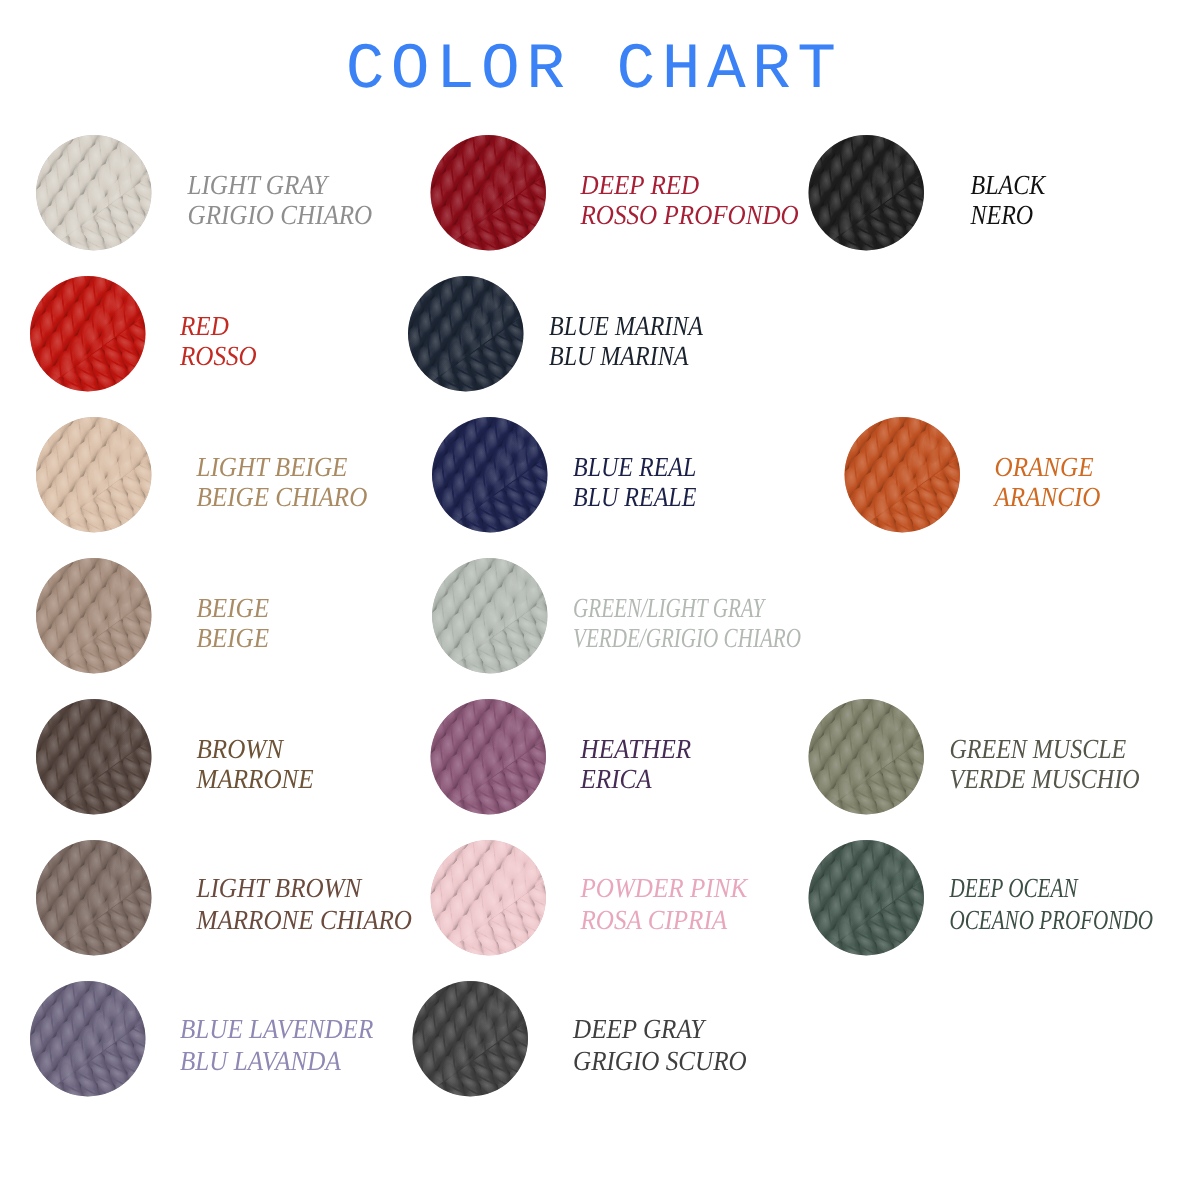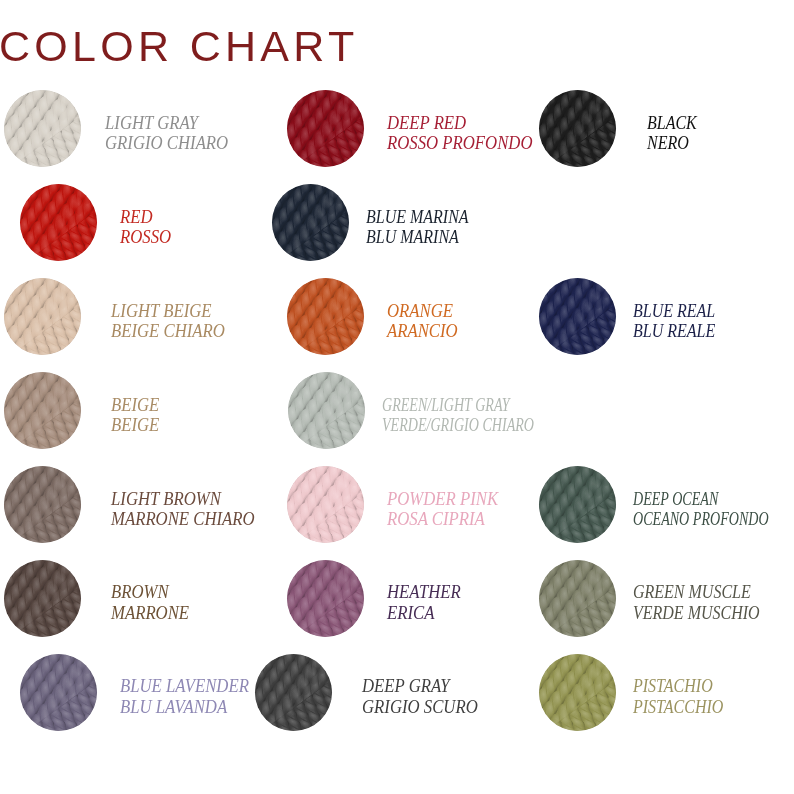--- a/index.html
+++ b/index.html
@@ -1,25 +1,25 @@
 <!DOCTYPE html>
 <html><head>
 <meta charset="utf-8">
 <style>
 *{box-sizing:border-box}
 html,body{margin:0;padding:0}
 body{width:794px;height:794px;background:#fff;font-family:"Liberation Serif",serif;overflow:hidden}
 #page{position:relative;width:794px;height:794px;background:#fff}
-.title{position:absolute;top:25px;left:-1px;width:794px;text-align:left;margin:0;
-  font-family:Liberation Sans, sans-serif;font-weight:400;font-size:43px;line-height:1;
-  letter-spacing:4.3px;color:#7f1d1d}
+.title{position:absolute;top:25px;left:-1px;width:794px;text-align:center;margin:0;
+  font-family:Liberation Mono, monospace;font-weight:400;font-size:43px;line-height:1;
+  letter-spacing:4.3px;color:#3b82f6}
 .grid{position:absolute;top:82px;left:0;width:794px}
 .row{display:flex;height:93.9px}
 .cell{display:flex;align-items:center;position:relative}
-.c1{width:267px;padding-left:4px}
+.c1{width:267px;padding-left:24px}
 .c2{width:251px;padding-left:20px}
 .c3{width:276px;padding-left:21px}
 .ball{position:relative;width:77px;height:77px;border-radius:50%;flex:0 0 77px;isolation:isolate}
 .tex{position:absolute;inset:0;width:100%;height:100%;mix-blend-mode:hard-light;border-radius:50%;opacity:0.66}
 .tex2{position:absolute;inset:0;width:100%;height:100%;mix-blend-mode:multiply;border-radius:50%;opacity:0.16;filter:brightness(1.38)}
 .lbl{margin-left:30px;font-style:italic;font-size:18.4px;line-height:20.5px;white-space:nowrap;
   transform:scaleX(0.91);transform-origin:left center;position:relative;top:4.5px}
 .c1 .lbl.ind{margin-left:23.5px}
 .c2 .lbl{margin-left:23px}
 .c3 .lbl{margin-left:17px;transform:scaleX(0.87)}
@@ -871,54 +871,54 @@
               <g clip-path="url(#cc)">
                 <use href="#tex"></use>
               </g>
             </svg>
           </div>
     <div class="lbl" style="color: rgb(169, 138, 98);">
             <div class="en">LIGHT BEIGE</div>
             <div class="it">BEIGE CHIARO</div>
           </div>
    </div>
+   <div class="cell c3">
+    <div class="ball" style="background: rgb(30, 37, 82);">
+            <svg class="tex" viewBox="0 0 100 100">
+              <g clip-path="url(#cc)">
+                <use href="#tex"></use>
+              </g>
+            </svg>
+            <svg class="tex2" viewBox="0 0 100 100">
+              <g clip-path="url(#cc)">
+                <use href="#tex"></use>
+              </g>
+            </svg>
+          </div>
+    <div class="lbl" style="color: rgb(27, 32, 72);">
+            <div class="en">BLUE REAL</div>
+            <div class="it">BLU REALE</div>
+          </div>
+   </div>
    <div class="cell c2">
     <div class="ball" style="background: rgb(200, 84, 34);">
             <svg class="tex" viewBox="0 0 100 100">
               <g clip-path="url(#cc)">
                 <use href="#tex"></use>
               </g>
             </svg>
             <svg class="tex2" viewBox="0 0 100 100">
               <g clip-path="url(#cc)">
                 <use href="#tex"></use>
               </g>
             </svg>
           </div>
     <div class="lbl" style="color: rgb(208, 106, 34);">
             <div class="en">ORANGE</div>
             <div class="it">ARANCIO</div>
-          </div>
-   </div>
-   <div class="cell c3">
-    <div class="ball" style="background: rgb(30, 37, 82);">
-            <svg class="tex" viewBox="0 0 100 100">
-              <g clip-path="url(#cc)">
-                <use href="#tex"></use>
-              </g>
-            </svg>
-            <svg class="tex2" viewBox="0 0 100 100">
-              <g clip-path="url(#cc)">
-                <use href="#tex"></use>
-              </g>
-            </svg>
-          </div>
-    <div class="lbl" style="color: rgb(27, 32, 72);">
-            <div class="en">BLUE REAL</div>
-            <div class="it">BLU REALE</div>
           </div>
    </div>
   </div>
   <div class="row">
    <div class="cell c1">
     <div class="ball" style="background: rgb(172, 146, 129);">
             <svg class="tex" viewBox="0 0 100 100">
               <g clip-path="url(#cc)">
                 <use href="#tex"></use>
               </g>
@@ -948,20 +948,76 @@
             </svg>
           </div>
     <div class="lbl sq" style="color: rgb(178, 184, 178);">
             <div class="en">GREEN/LIGHT GRAY</div>
             <div class="it">VERDE/GRIGIO CHIARO</div>
           </div>
    </div>
   </div>
   <div class="row">
    <div class="cell c1">
+    <div class="ball" style="background: rgb(89, 72, 66);">
+            <svg class="tex" viewBox="0 0 100 100">
+              <g clip-path="url(#cc)">
+                <use href="#tex"></use>
+              </g>
+            </svg>
+            <svg class="tex2" viewBox="0 0 100 100">
+              <g clip-path="url(#cc)">
+                <use href="#tex"></use>
+              </g>
+            </svg>
+          </div>
+    <div class="lbl" style="color: rgb(109, 82, 54);">
+            <div class="en">BROWN</div>
+            <div class="it">MARRONE</div>
+          </div>
+   </div>
+   <div class="cell c2">
+    <div class="ball" style="background: rgb(143, 89, 123);">
+            <svg class="tex" viewBox="0 0 100 100">
+              <g clip-path="url(#cc)">
+                <use href="#tex"></use>
+              </g>
+            </svg>
+            <svg class="tex2" viewBox="0 0 100 100">
+              <g clip-path="url(#cc)">
+                <use href="#tex"></use>
+              </g>
+            </svg>
+          </div>
+    <div class="lbl" style="color: rgb(70, 44, 84);">
+            <div class="en">HEATHER</div>
+            <div class="it">ERICA</div>
+          </div>
+   </div>
+   <div class="cell c3">
+    <div class="ball" style="background: rgb(131, 133, 109);">
+            <svg class="tex" viewBox="0 0 100 100">
+              <g clip-path="url(#cc)">
+                <use href="#tex"></use>
+              </g>
+            </svg>
+            <svg class="tex2" viewBox="0 0 100 100">
+              <g clip-path="url(#cc)">
+                <use href="#tex"></use>
+              </g>
+            </svg>
+          </div>
+    <div class="lbl" style="color: rgb(85, 85, 73);">
+            <div class="en">GREEN MUSCLE</div>
+            <div class="it">VERDE MUSCHIO</div>
+          </div>
+   </div>
+  </div>
+  <div class="row">
+   <div class="cell c1">
     <div class="ball" style="background: rgb(128, 110, 102);">
             <svg class="tex" viewBox="0 0 100 100">
               <g clip-path="url(#cc)">
                 <use href="#tex"></use>
               </g>
             </svg>
             <svg class="tex2" viewBox="0 0 100 100">
               <g clip-path="url(#cc)">
                 <use href="#tex"></use>
               </g>
@@ -999,76 +1055,20 @@
             </svg>
             <svg class="tex2" viewBox="0 0 100 100">
               <g clip-path="url(#cc)">
                 <use href="#tex"></use>
               </g>
             </svg>
           </div>
     <div class="lbl sq" style="color: rgb(60, 79, 69);">
             <div class="en">DEEP OCEAN</div>
             <div class="it">OCEANO PROFONDO</div>
-          </div>
-   </div>
-  </div>
-  <div class="row">
-   <div class="cell c1">
-    <div class="ball" style="background: rgb(89, 72, 66);">
-            <svg class="tex" viewBox="0 0 100 100">
-              <g clip-path="url(#cc)">
-                <use href="#tex"></use>
-              </g>
-            </svg>
-            <svg class="tex2" viewBox="0 0 100 100">
-              <g clip-path="url(#cc)">
-                <use href="#tex"></use>
-              </g>
-            </svg>
-          </div>
-    <div class="lbl" style="color: rgb(109, 82, 54);">
-            <div class="en">BROWN</div>
-            <div class="it">MARRONE</div>
-          </div>
-   </div>
-   <div class="cell c2">
-    <div class="ball" style="background: rgb(143, 89, 123);">
-            <svg class="tex" viewBox="0 0 100 100">
-              <g clip-path="url(#cc)">
-                <use href="#tex"></use>
-              </g>
-            </svg>
-            <svg class="tex2" viewBox="0 0 100 100">
-              <g clip-path="url(#cc)">
-                <use href="#tex"></use>
-              </g>
-            </svg>
-          </div>
-    <div class="lbl" style="color: rgb(70, 44, 84);">
-            <div class="en">HEATHER</div>
-            <div class="it">ERICA</div>
-          </div>
-   </div>
-   <div class="cell c3">
-    <div class="ball" style="background: rgb(131, 133, 109);">
-            <svg class="tex" viewBox="0 0 100 100">
-              <g clip-path="url(#cc)">
-                <use href="#tex"></use>
-              </g>
-            </svg>
-            <svg class="tex2" viewBox="0 0 100 100">
-              <g clip-path="url(#cc)">
-                <use href="#tex"></use>
-              </g>
-            </svg>
-          </div>
-    <div class="lbl" style="color: rgb(85, 85, 73);">
-            <div class="en">GREEN MUSCLE</div>
-            <div class="it">VERDE MUSCHIO</div>
           </div>
    </div>
   </div>
   <div class="row">
    <div class="cell c2">
     <div class="ball" style="background: rgb(110, 102, 129);">
             <svg class="tex" viewBox="0 0 100 100">
               <g clip-path="url(#cc)">
                 <use href="#tex"></use>
               </g>
@@ -1093,35 +1093,17 @@
             </svg>
             <svg class="tex2" viewBox="0 0 100 100">
               <g clip-path="url(#cc)">
                 <use href="#tex"></use>
               </g>
             </svg>
           </div>
     <div class="lbl" style="color: rgb(63, 63, 63);">
             <div class="en">DEEP GRAY</div>
             <div class="it">GRIGIO SCURO</div>
-          </div>
-   </div>
-   <div class="cell c3">
-    <div class="ball" style="background: rgb(153, 154, 84);">
-            <svg class="tex" viewBox="0 0 100 100">
-              <g clip-path="url(#cc)">
-                <use href="#tex"></use>
-              </g>
-            </svg>
-            <svg class="tex2" viewBox="0 0 100 100">
-              <g clip-path="url(#cc)">
-                <use href="#tex"></use>
-              </g>
-            </svg>
-          </div>
-    <div class="lbl" style="color: rgb(155, 147, 96);">
-            <div class="en">PISTACHIO</div>
-            <div class="it">PISTACCHIO</div>
           </div>
    </div>
   </div>
  </div>
 </div>
 
 </body></html>

